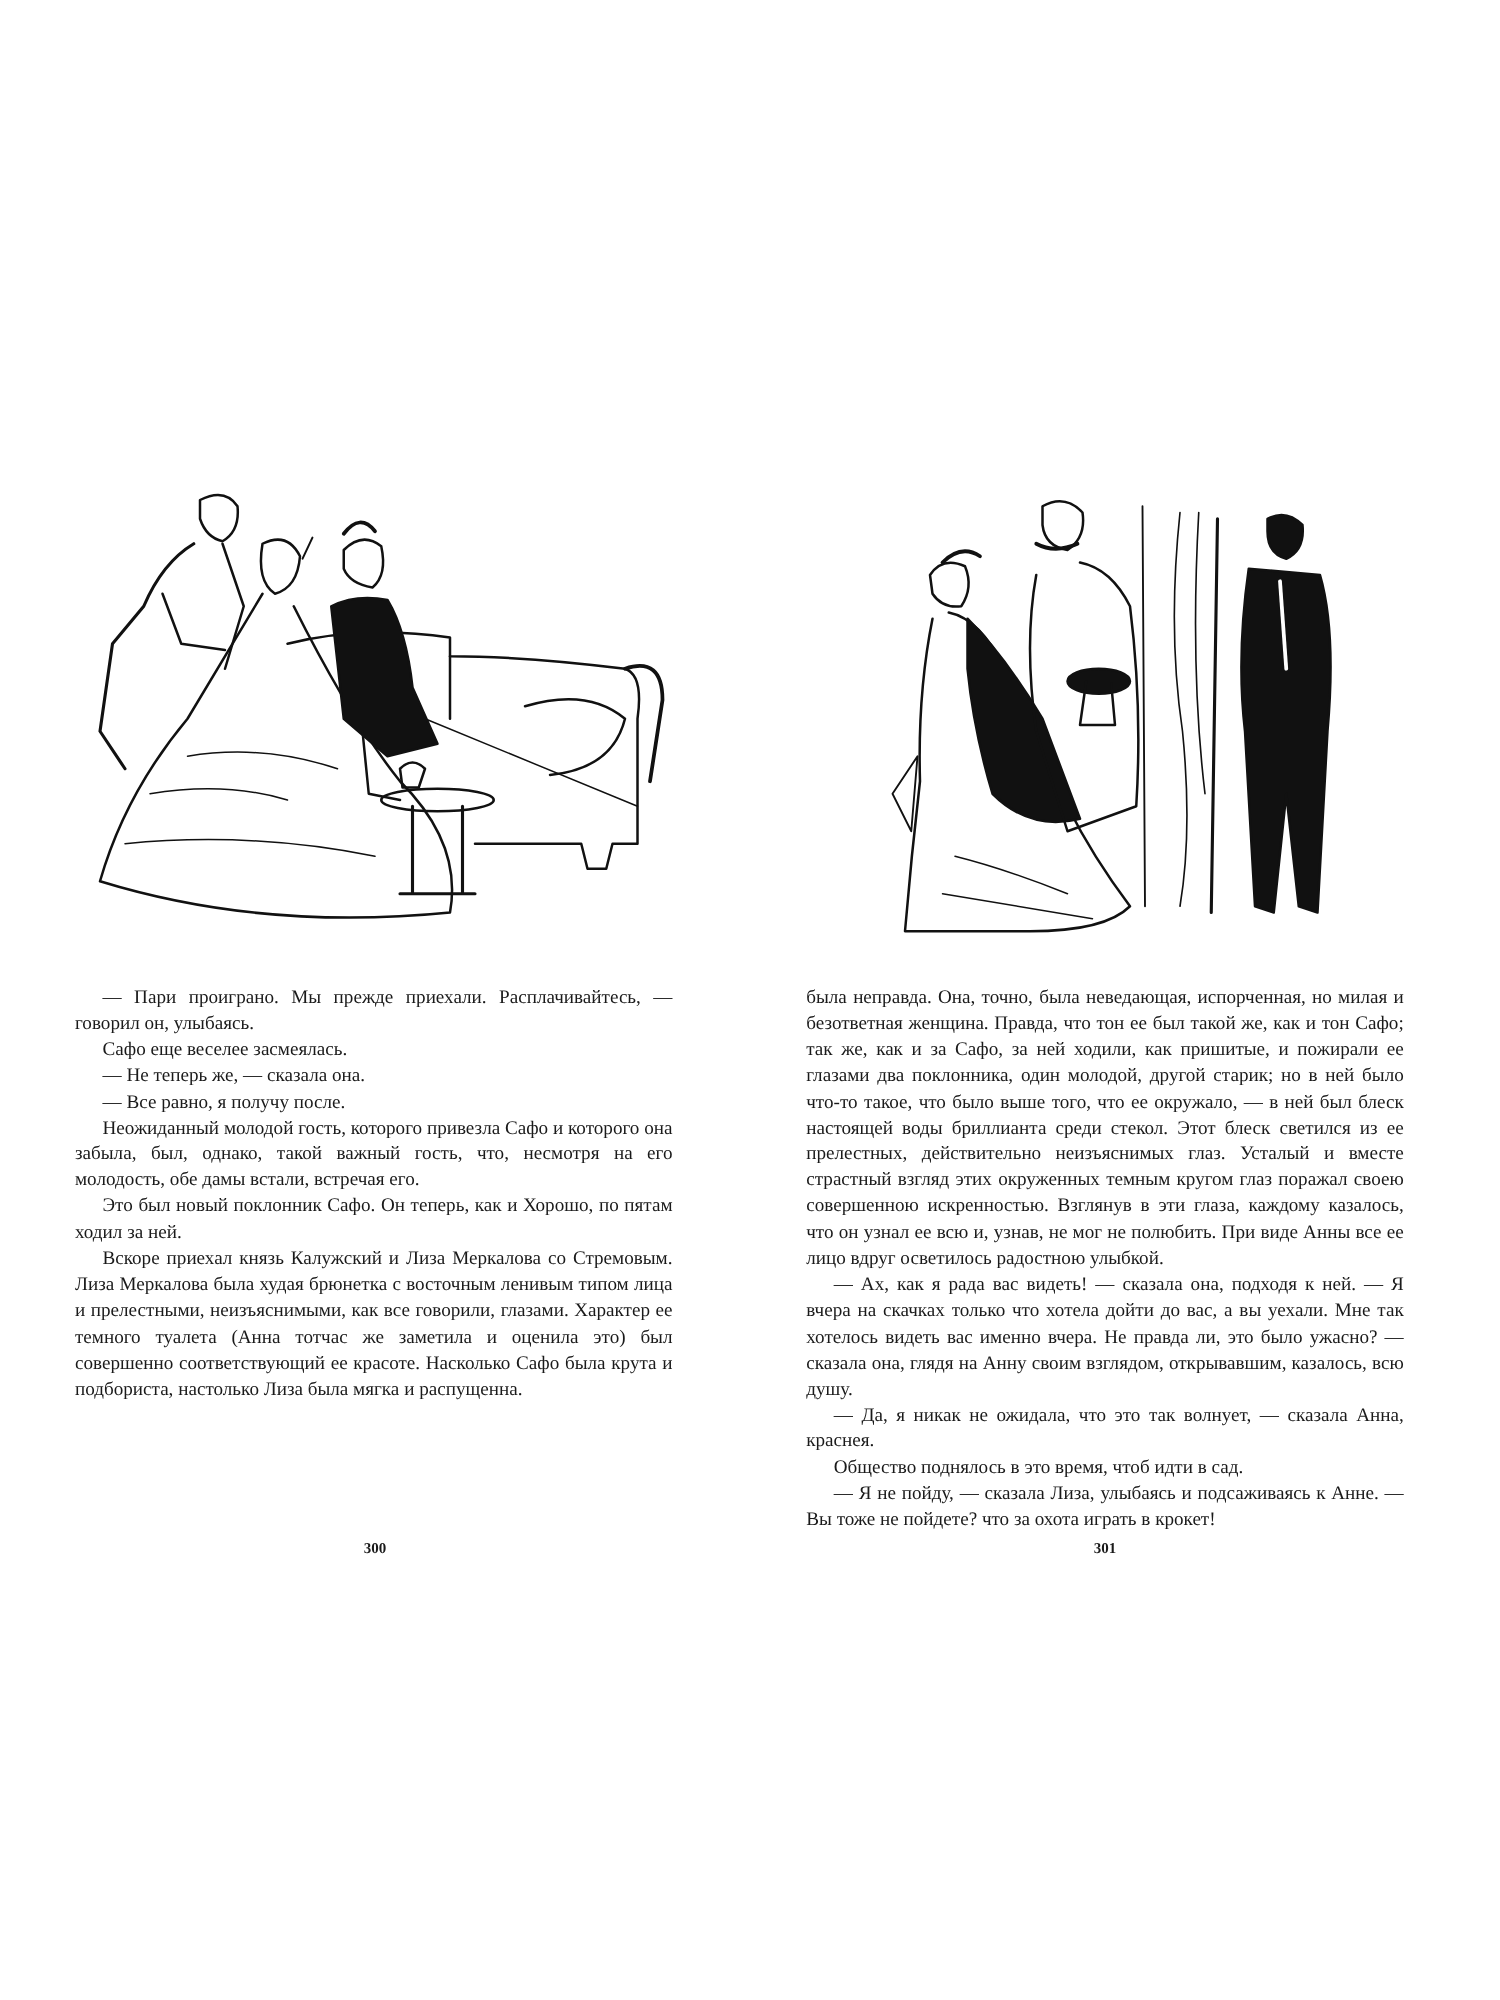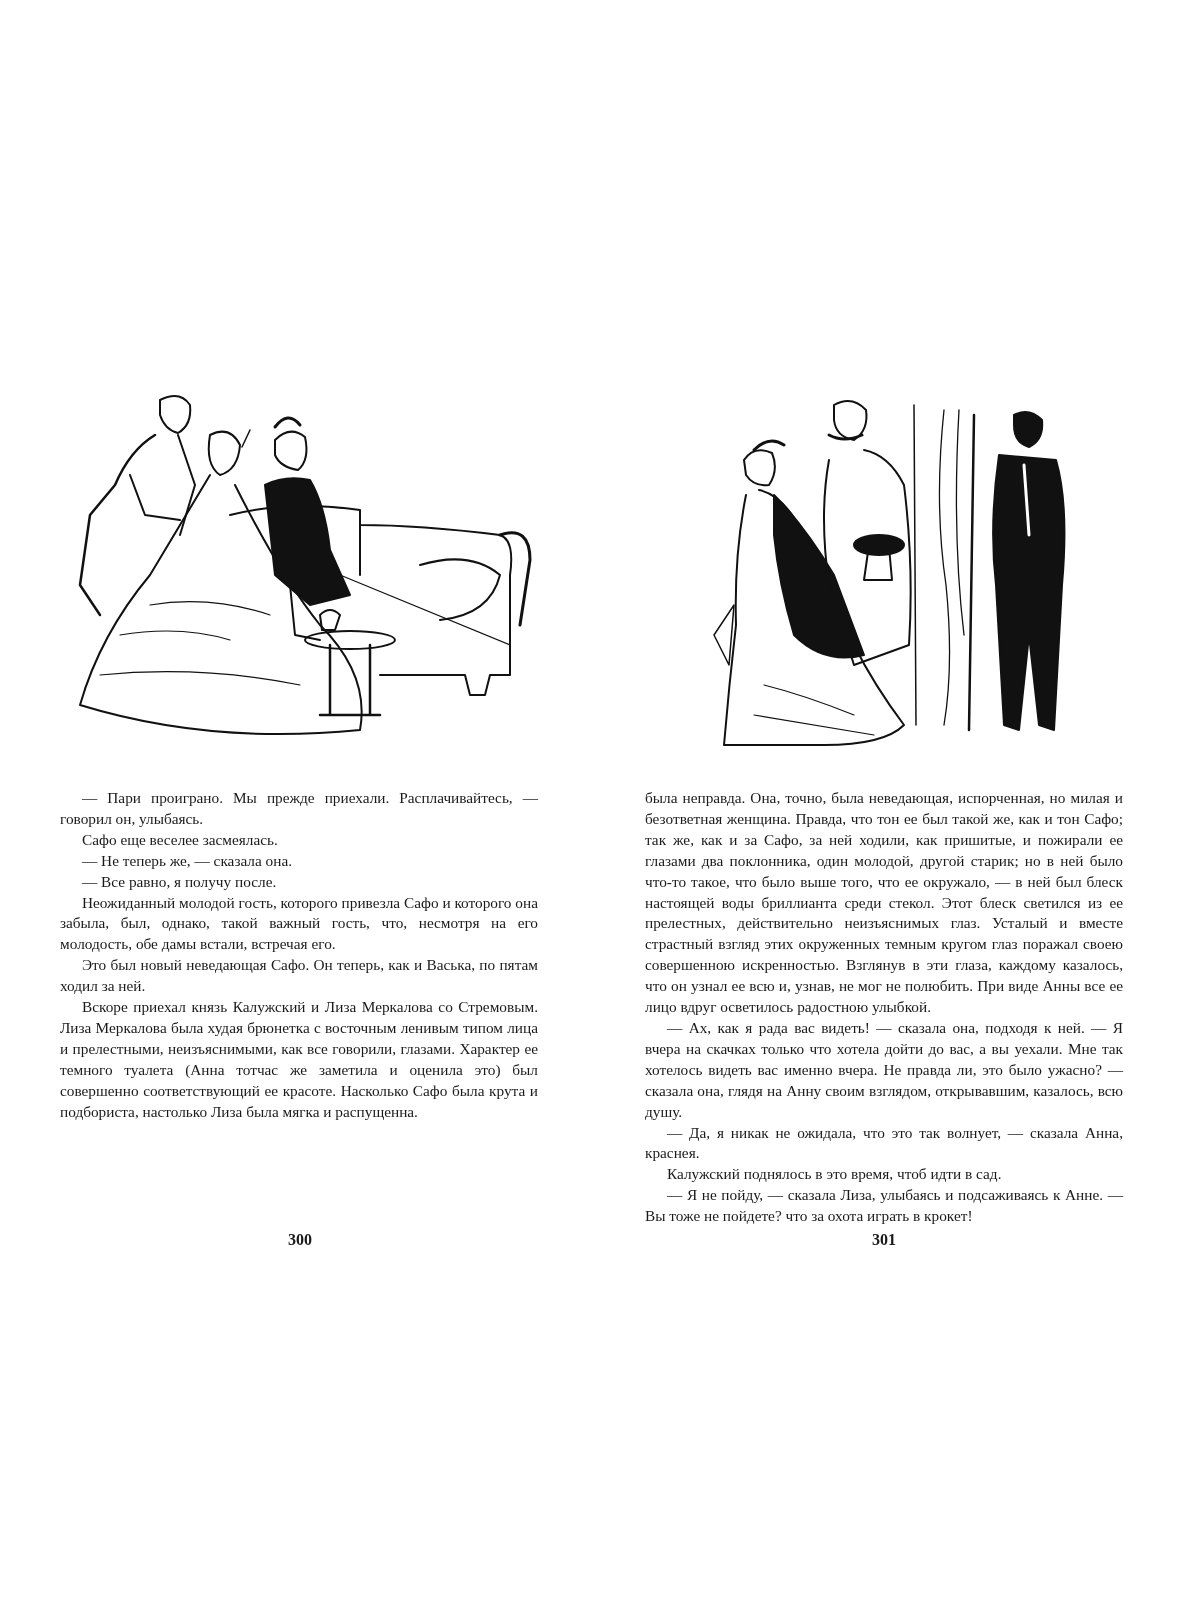--- a/index.html
+++ b/index.html
@@ -35,21 +35,21 @@
     .para { margin: 0; text-indent: 22px; }
     .para.noindent { text-indent: 0; }
     .para.last-line-justify { text-align-last: justify; }
 
     .page-number {
       position: absolute;
       top: 1231px;
       width: 60px;
       text-align: center;
       font-weight: bold;
-      font-size: 16px;
+      font-size: 12px;
     }
     .page.left .page-number { left: 270px; }
     .page.right .page-number { left: 270px; }
   </style>
 </head>
 <body>
 
 <div class="page left">
   <div class="illustration">
     <svg viewBox="0 0 490 385" xmlns="http://www.w3.org/2000/svg">
@@ -82,21 +82,21 @@
       </g>
     </svg>
   </div>
 
   <div class="text-block">
     <p class="para">— Пари проиграно. Мы прежде приехали. Расплачивайтесь, — говорил он, улыбаясь.</p>
     <p class="para">Сафо еще веселее засмеялась.</p>
     <p class="para">— Не теперь же, — сказала она.</p>
     <p class="para">— Все равно, я получу после.</p>
     <p class="para">Неожиданный молодой гость, которого привезла Сафо и кото­рого она забыла, был, однако, такой важный гость, что, несмотря на его молодость, обе дамы встали, встречая его.</p>
-    <p class="para">Это был новый неведающая Сафо. Он теперь, как и Васька, по пятам ходил за ней.</p>
+    <p class="para">Это был новый поклонник Сафо. Он теперь, как и Хорошо, по пятам ходил за ней.</p>
     <p class="para">Вскоре приехал князь Калужский и Лиза Меркалова со Стре­мовым. Лиза Меркалова была худая брюнетка с восточным ле­нивым типом лица и прелестными, неизъяснимыми, как все говорили, глазами. Характер ее темного туалета (Анна тотчас же заметила и оценила это) был совершенно соответствующий ее красоте. Насколько Сафо была крута и подбориста, настолько Лиза была мягка и распущенна.</p>
   </div>
 
   <div class="page-number">300</div>
 </div>
 
 <div class="page right">
   <div class="illustration">
     <svg viewBox="0 0 400 375" xmlns="http://www.w3.org/2000/svg">
       <g fill="none" stroke="#111" stroke-width="2" stroke-linecap="round" stroke-linejoin="round">
@@ -123,18 +123,18 @@
         <path d="M315 70 Q305 140 312 200 L320 340 L335 345 L345 250 L355 340 L370 345 L378 200 Q385 120 372 75 Z" fill="#111"></path>
         <path d="M340 80 L345 150" stroke="#fff" stroke-width="3"></path>
       </g>
     </svg>
   </div>
 
   <div class="text-block">
     <p class="para noindent">была неправда. Она, точно, была неведающая, испорченная, но милая и безответная женщина. Правда, что тон ее был такой же, как и тон Сафо; так же, как и за Сафо, за ней ходили, как при­шитые, и пожирали ее глазами два поклонника, один молодой, другой старик; но в ней было что-то такое, что было выше того, что ее окружало, — в ней был блеск настоящей воды бриллианта среди стекол. Этот блеск светился из ее прелестных, действитель­но неизъяснимых глаз. Усталый и вместе страстный взгляд этих окруженных темным кругом глаз поражал своею совершенною искренностью. Взглянув в эти глаза, каждому казалось, что он узнал ее всю и, узнав, не мог не полюбить. При виде Анны все ее лицо вдруг осветилось радостною улыбкой.</p>
     <p class="para">— Ах, как я рада вас видеть! — сказала она, подходя к ней. — Я вчера на скачках только что хотела дойти до вас, а вы уехали. Мне так хотелось видеть вас именно вчера. Не правда ли, это было ужасно? — сказала она, глядя на Анну своим взглядом, открывав­шим, казалось, всю душу.</p>
     <p class="para">— Да, я никак не ожидала, что это так волнует, — сказала Анна, краснея.</p>
-    <p class="para">Калужский поднялось в это время, чтоб идти в сад.</p>
+    <p class="para">Общество поднялось в это время, чтоб идти в сад.</p>
     <p class="para">— Я не пойду, — сказала Лиза, улыбаясь и подсаживаясь к Анне. — Вы тоже не пойдете? что за охота играть в крокет!</p>
   </div>
 
   <div class="page-number">301</div>
 </div>
 
 </body></html>

